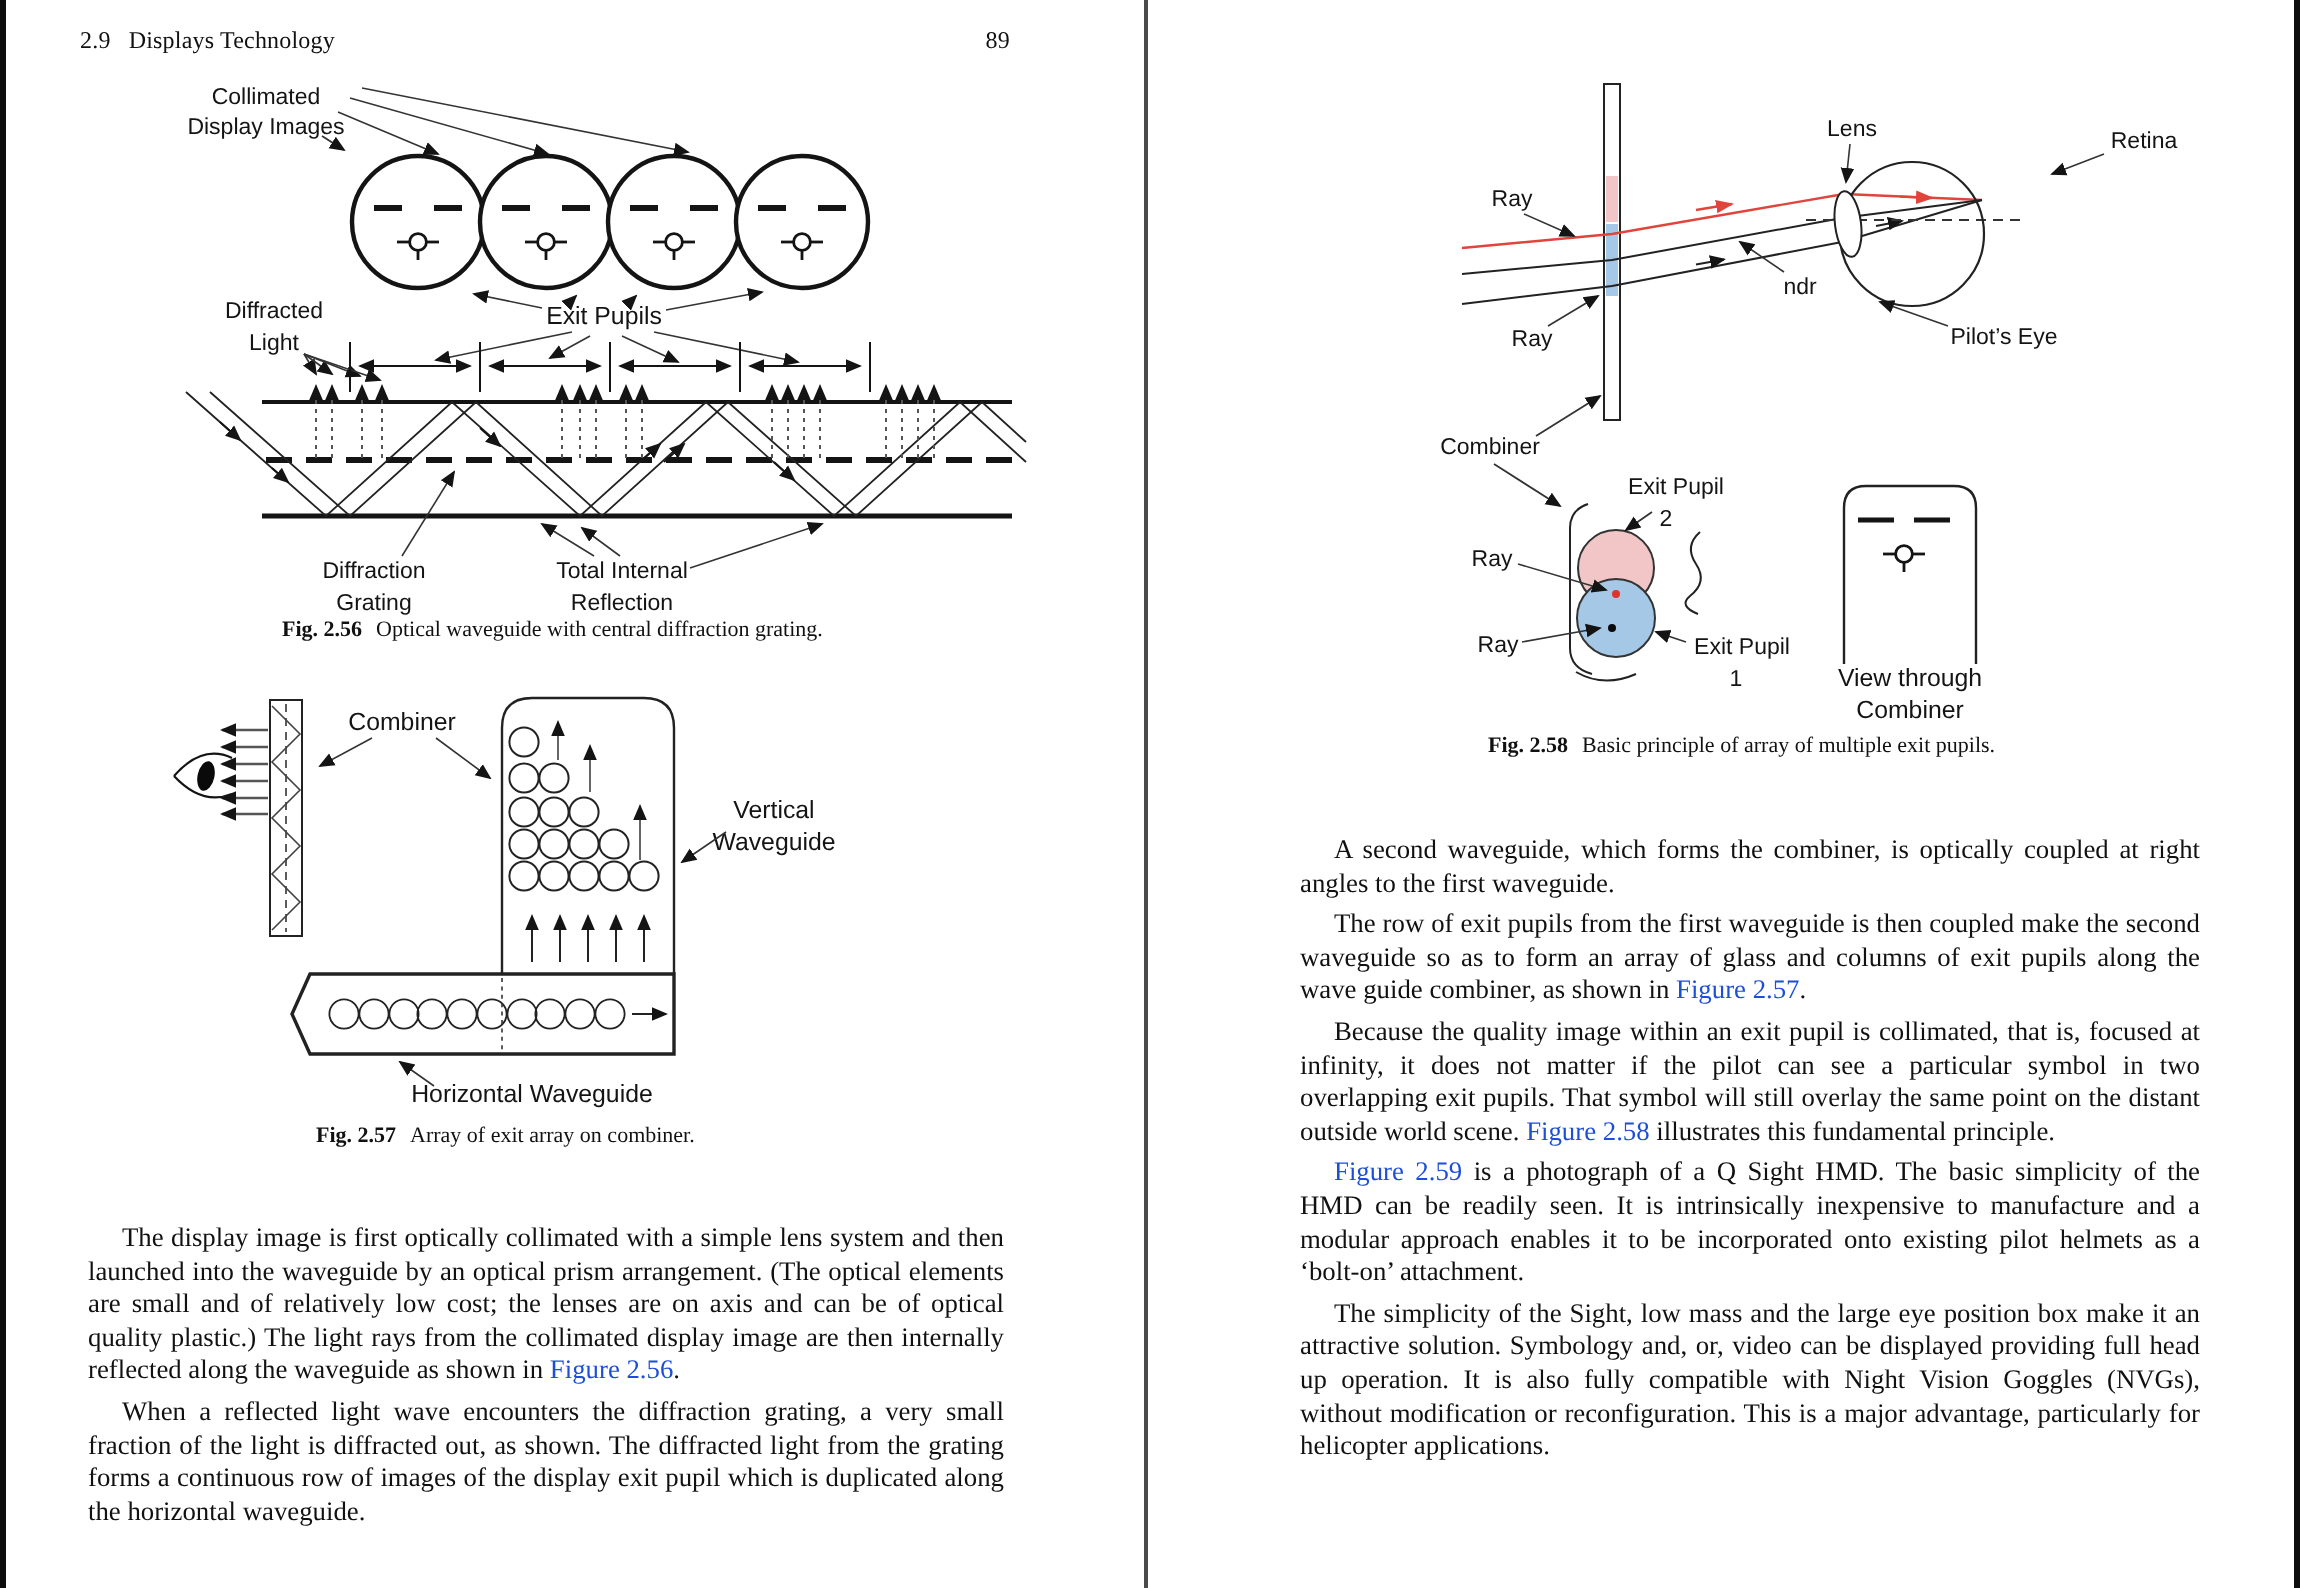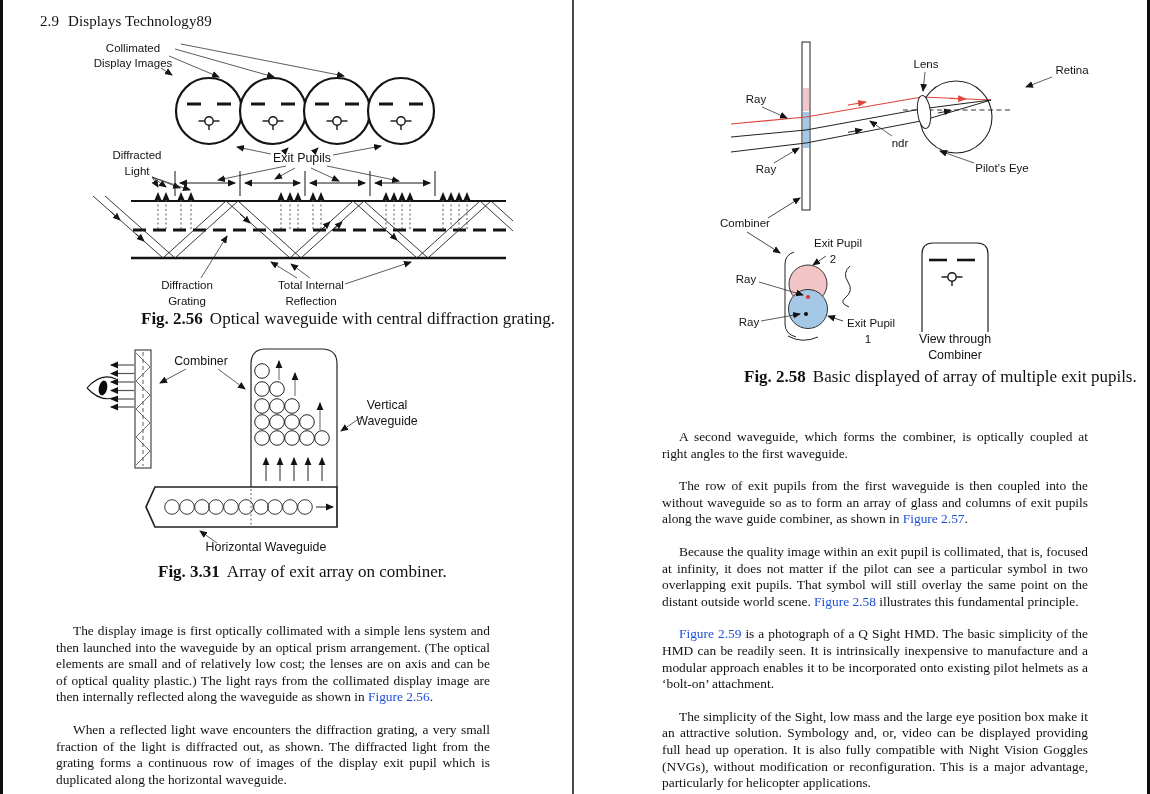--- a/index.html
+++ b/index.html
@@ -5,25 +5,25 @@
   html,body{margin:0;padding:0}
   body{width:1150px;height:794px;position:relative;background:#ffffff;
        font-family:"Liberation Serif",serif;color:#111;overflow:hidden}
   .edge-strip{position:absolute;top:0;bottom:0;width:3px;background:#0d0d0d}
   #edgeL{left:0}
   #edgeR{right:0}
   .divider{position:absolute;top:0;bottom:0;left:572px;width:2px;background:#4a4a4a}
   .page{position:absolute;top:0;height:794px}
   #pageL{left:3px;width:569px}
   #pageR{left:576px;width:571px}
-  .hdr{position:absolute;top:13px;font-size:15px;display:flex;letter-spacing:.1px}
+  .hdr{position:absolute;top:13px;font-size:12px;display:flex;justify-content:space-between;letter-spacing:.1px}
   .hdr .sec .num{margin-right:9px}
   .bodytext{position:absolute;text-align:justify;font-size:13.4px;line-height:16.6px}
-  .bodytext p{margin:16px;text-indent:17px}
-  .caption{position:absolute;font-size:17px;white-space:nowrap}
+  .bodytext p{margin:4px;text-indent:17px}
+  .caption{position:absolute;font-size:11px;white-space:nowrap}
   .caption b{margin-right:7px}
   .link{color:#1d4ed8}
   .em{}
   svg{position:absolute;display:block}
   svg text{font-family:"Liberation Sans",sans-serif;font-size:11.5px;fill:#141414}
   svg .big{font-size:12.4px}
   svg line,svg path,svg polyline,svg circle,svg ellipse,svg rect{vector-effect:none}
 </style>
 </head>
 <body>
@@ -270,21 +270,21 @@
       <line x1="360" y1="416" x2="338" y2="431" stroke="#333" stroke-width="0.8" marker-end="url(#a57)"></line>
     </g>
 
     <g>
       <text x="263" y="551" text-anchor="middle" class="big">Horizontal Waveguide</text>
       <line x1="214" y1="543" x2="197" y2="531" stroke="#333" stroke-width="0.8" marker-end="url(#a57)"></line>
     </g>
   </svg>
 
   <div class="caption" style="left:155px;top:562px">
-    <b>Fig. 3.31</b><span>Array of exit array on combiner.</span>
+    <b>Fig. 2.57</b><span>Array of exit array on combiner.</span>
   </div>
 
   <div class="bodytext" style="left:37px;top:607px;width:466px">
     <p><span>The display image is first optically collimated with a simple lens system and then launched into the waveguide by an optical prism arrangement. (The optical elements are small and of relatively low cost; the lenses are on axis and can be of optical quality plastic.) The light rays from the collimated display image are then internally reflected along the waveguide as shown in </span><span class="link">Figure 2.56</span><span>.</span></p>
     <p><span>When a reflected light wave encounters the diffraction grating, a very small fraction of the light is diffracted out, as shown. The diffracted light from the grating forms a continuous row of images of the display exit pupil which is duplicated along the horizontal waveguide.</span></p>
   </div>
 </div>
 
 <div class="page" id="pageR">
 
@@ -389,23 +389,23 @@
       <circle cx="952" cy="277" r="4.2" fill="none" stroke="#141414" stroke-width="1.4"></circle>
       <line x1="941.5" y1="277" x2="947.8" y2="277" stroke="#141414" stroke-width="1.4"></line>
       <line x1="956.2" y1="277" x2="962.5" y2="277" stroke="#141414" stroke-width="1.4"></line>
       <line x1="952" y1="281.2" x2="952" y2="286" stroke="#141414" stroke-width="1.4"></line>
       <text x="955" y="343" text-anchor="middle" class="big">View through</text>
       <text x="955" y="359" text-anchor="middle" class="big">Combiner</text>
     </g>
   </svg>
 
   <div class="caption" style="left:168px;top:367px">
-    <b>Fig. 2.58</b><span>Basic displayed of array of multiple exit pupils.</span>
+    <b>Fig. 2.58</b><span>Basic principle of array of multiple exit pupils.</span>
   </div>
 
   <div class="bodytext" style="left:70px;top:413px;width:458px">
     <p><span>A second waveguide, which forms the combiner, is optically coupled at right angles to the first waveguide.</span></p>
-    <p><span>The </span><span class="em">row</span><span> of exit pupils from the first waveguide is then coupled into the without waveguide so as to form an </span><span class="em">array of glass and columns</span><span> of exit pupils along the wave guide combiner, as shown in </span><span class="link">Figure 2.57</span><span>.</span></p>
+    <p><span>The </span><span class="em">row</span><span> of exit pupils from the first waveguide is then coupled make the second waveguide so as to form an </span><span class="em">array of glass and columns</span><span> of exit pupils along the wave guide combiner, as shown in </span><span class="link">Figure 2.57</span><span>.</span></p>
     <p><span>Because the quality image within an exit pupil is collimated, that is, focused at infinity, it does not matter if the pilot can see a particular symbol in two overlapping exit pupils. That symbol will still overlay the same point on the distant outside world scene. </span><span class="link">Figure 2.58</span><span> illustrates this fundamental principle.</span></p>
     <p><span class="link">Figure 2.59</span><span> is a photograph of a Q Sight HMD. The basic simplicity of the HMD can be readily seen. It is intrinsically inexpensive to manufacture and a modular approach enables it to be incorporated onto existing pilot helmets as a ‘bolt-on’ attachment.</span></p>
     <p><span>The simplicity of the Sight, low mass and the large eye position box make it an attractive solution. Symbology and, or, video can be displayed providing full head up operation. It is also fully compatible with Night Vision Goggles (NVGs), without modification or reconfiguration. This is a major advantage, particularly for helicopter applications.</span></p>
   </div>
 </div>
 
 </body></html>

